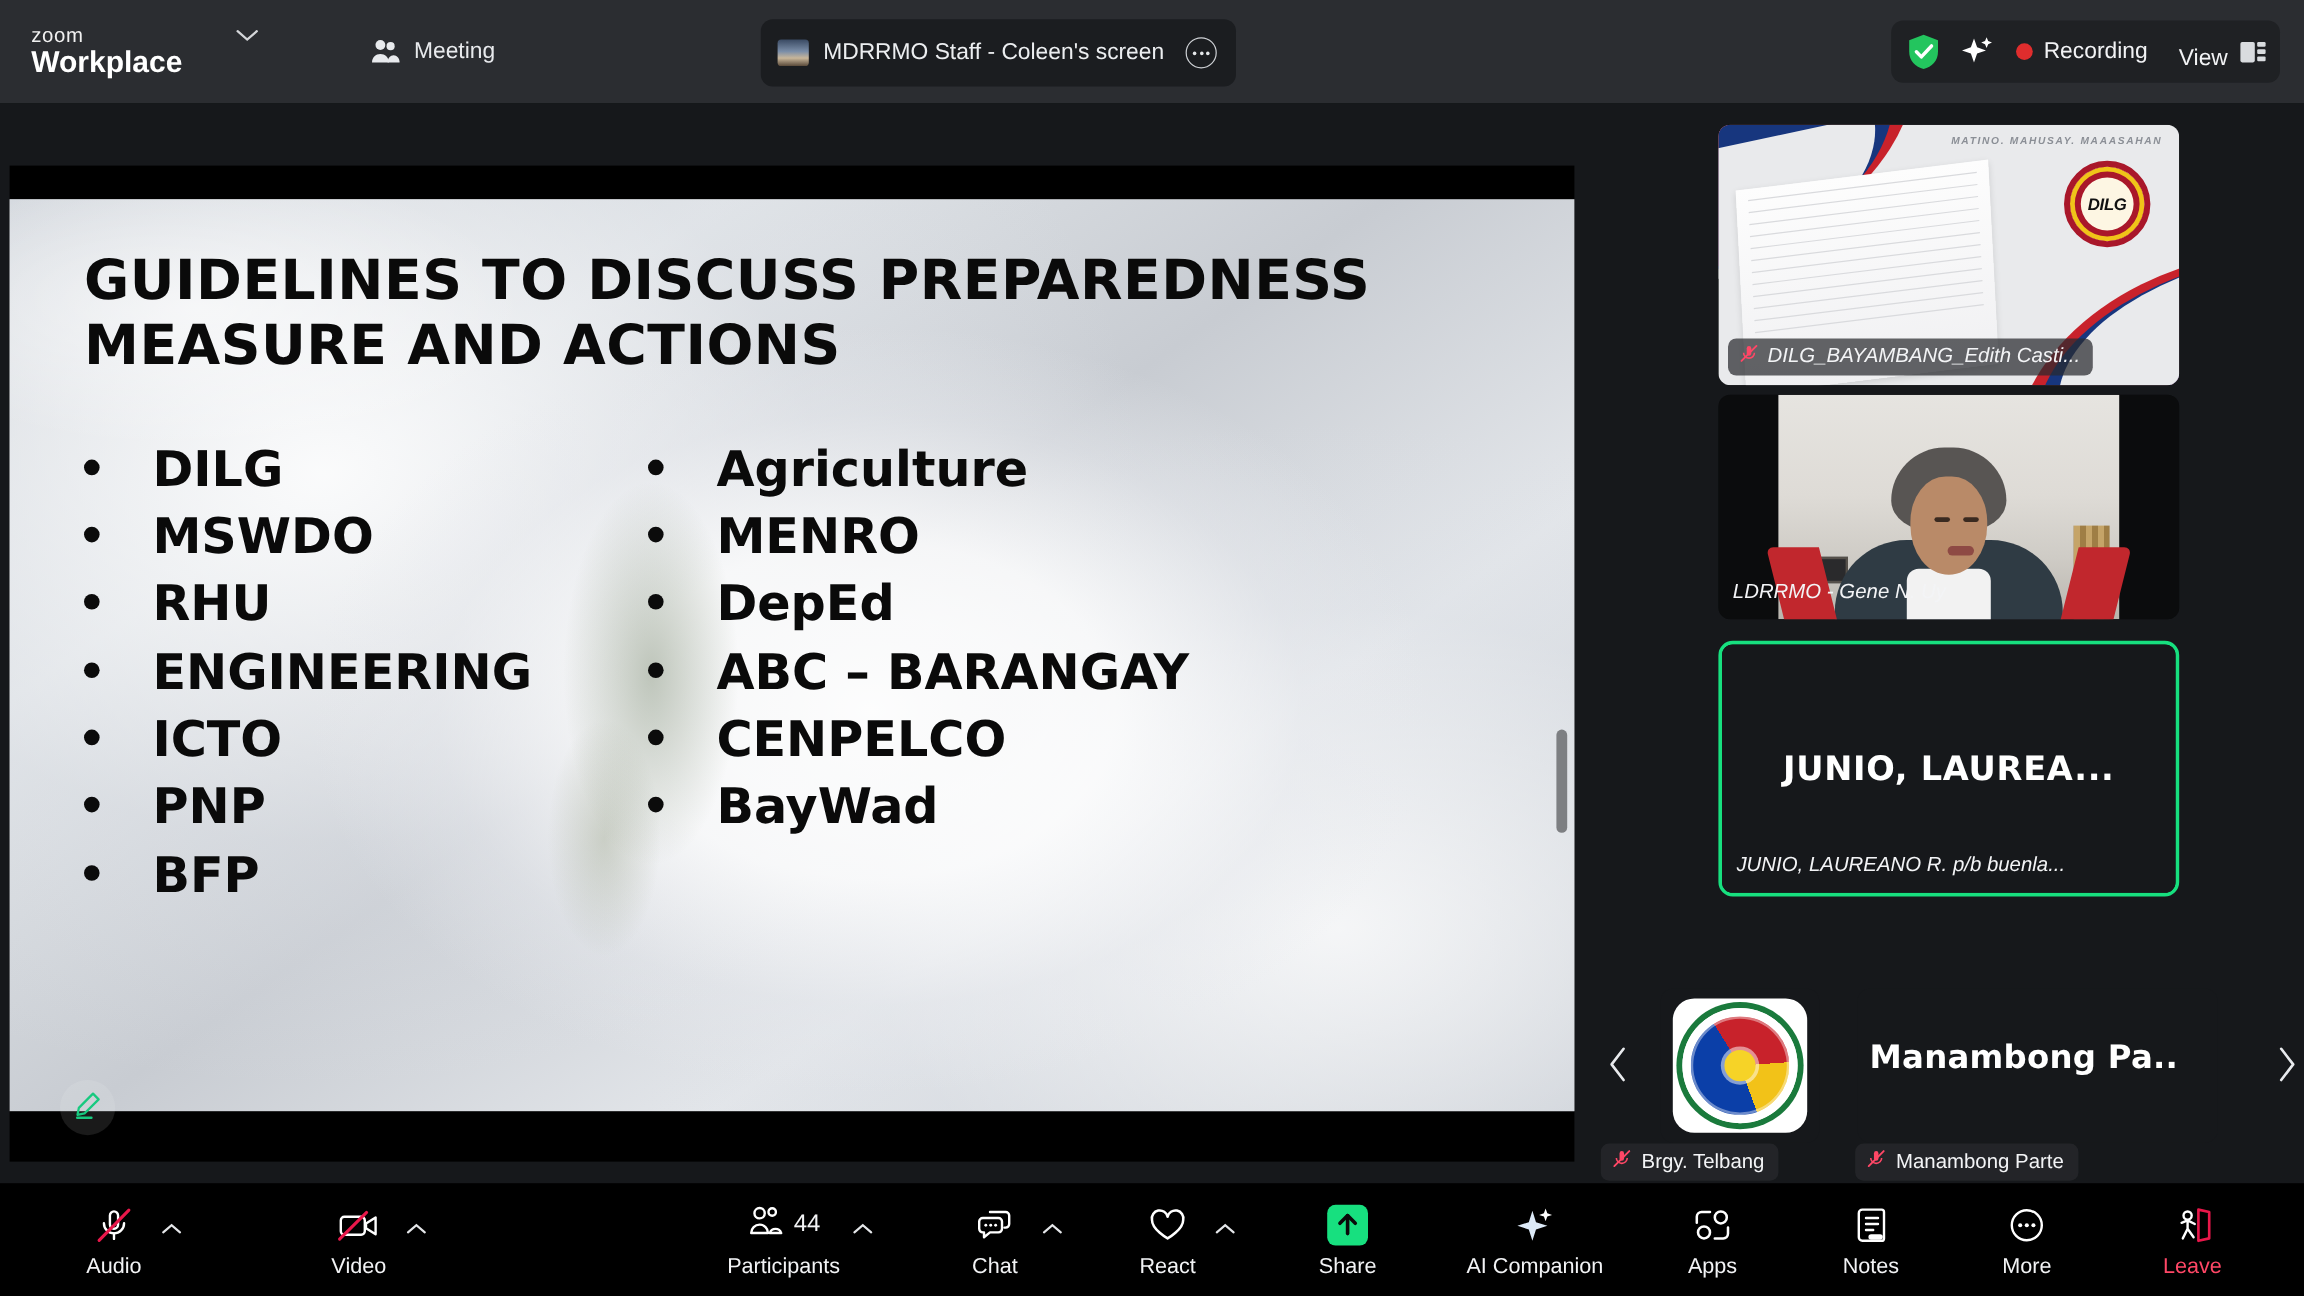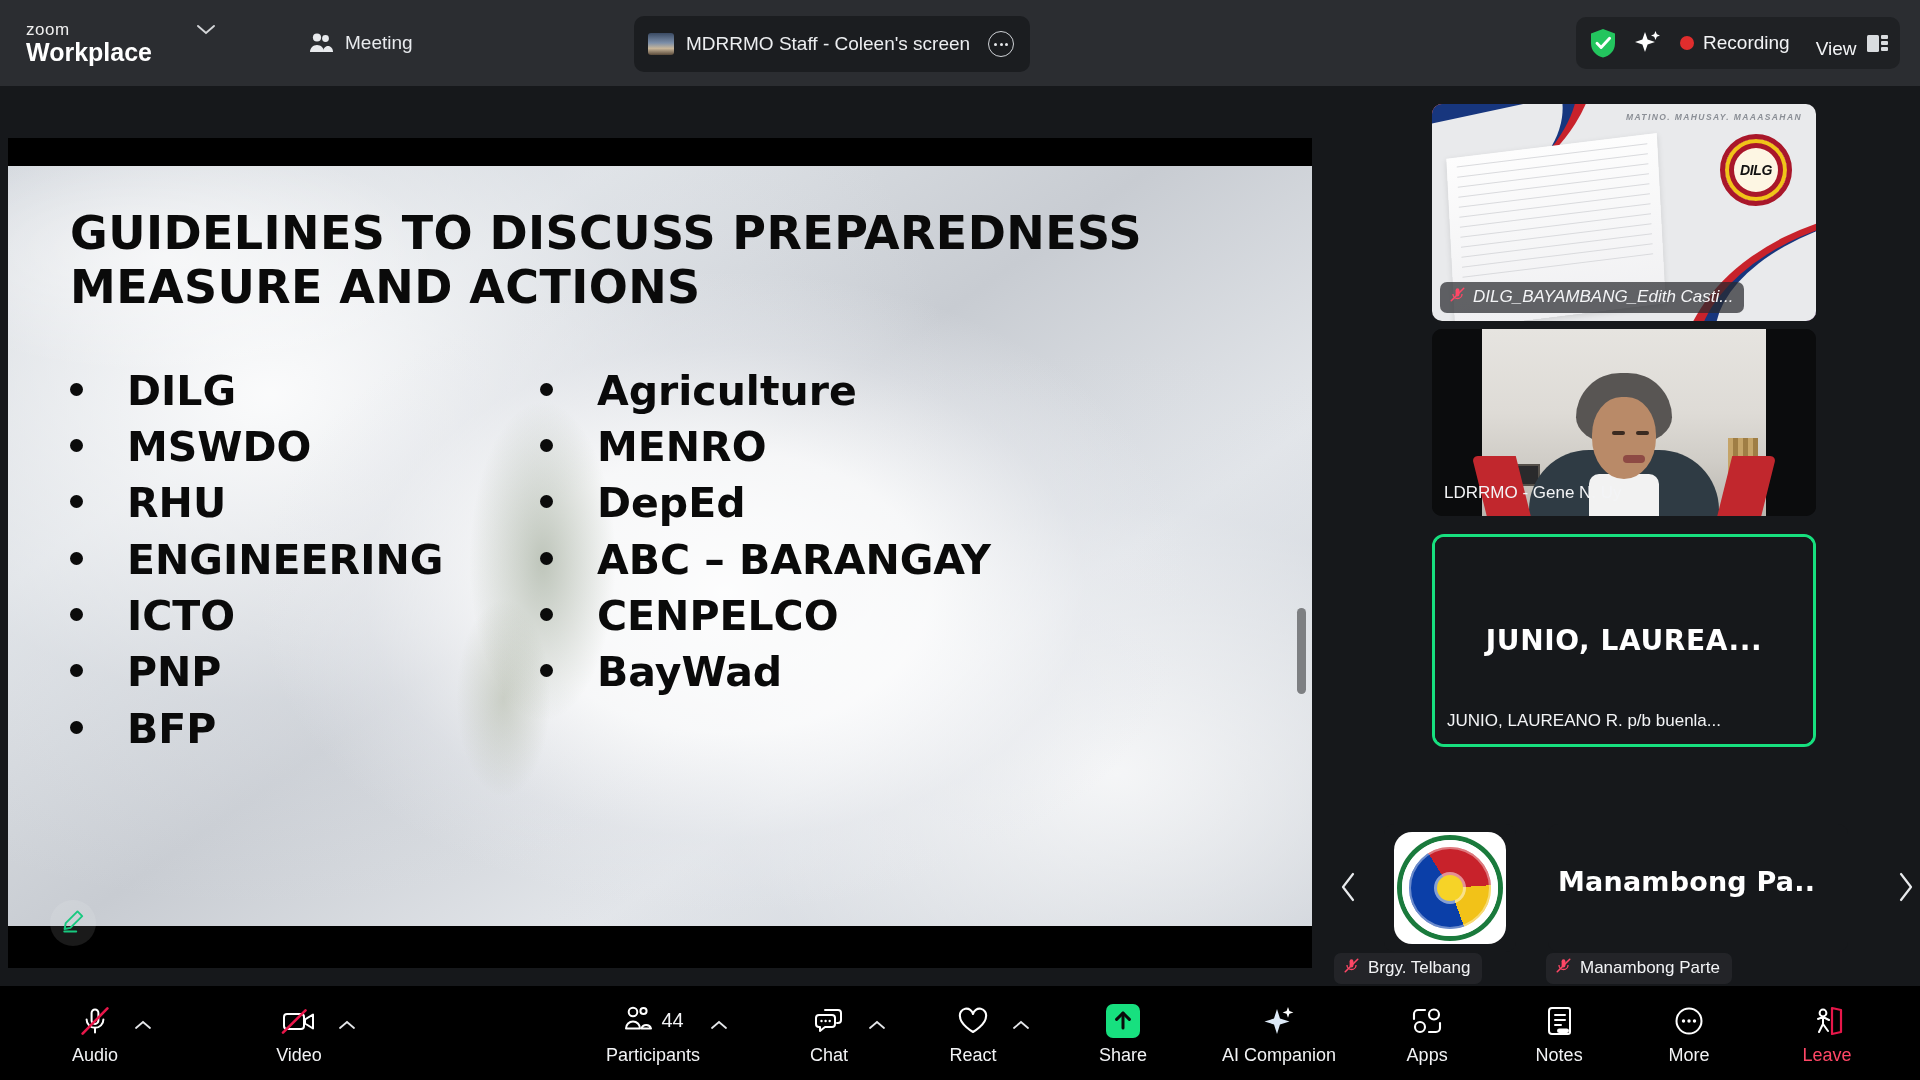--- a/index.html
+++ b/index.html
@@ -137,21 +137,21 @@
   .tile-2 { top: 243px; height: 187px; }
   .tile-3 { top: 448px; height: 213px; border: 3px solid #17e07f; border-radius: 12px; }
 
   .name-badge {
     position: absolute; left: 8px; bottom: 8px; max-width: 360px;
     background: rgba(40,42,46,.72); border-radius: 7px;
     padding: 4px 11px 5px 9px;
     display: flex; align-items: center; gap: 7px;
     color: #f3f4f6; font-size: 17px; white-space: nowrap; overflow: hidden;
   }
-  .name-badge.plain { background: transparent; padding-left: 4px;}
+  .name-badge.plain { background: transparent; padding-left: 4px; font-style: italic;}
   .badge-text { overflow:hidden; text-overflow: ellipsis; }
 
   
   .dilg-bg { position:absolute; inset:0; background:#e9eaec; overflow:hidden; }
   .dilg-bg .swoosh-r1 { position:absolute; left:-40px; top:-48px; width: 220px; height: 150px;
      background:#c8222b; border-radius: 0 0 100% 0; transform: rotate(-12deg); }
   .dilg-bg .swoosh-b1 { position:absolute; left:-55px; top:-18px; width: 215px; height: 128px;
      background:#17367e; border-radius: 0 0 100% 0; transform: rotate(-12deg); }
   .dilg-bg .swoosh-w1 { position:absolute; left:-62px; top:12px; width: 205px; height: 110px;
      background:#e9eaec; border-radius: 0 0 100% 0; transform: rotate(-12deg); }

